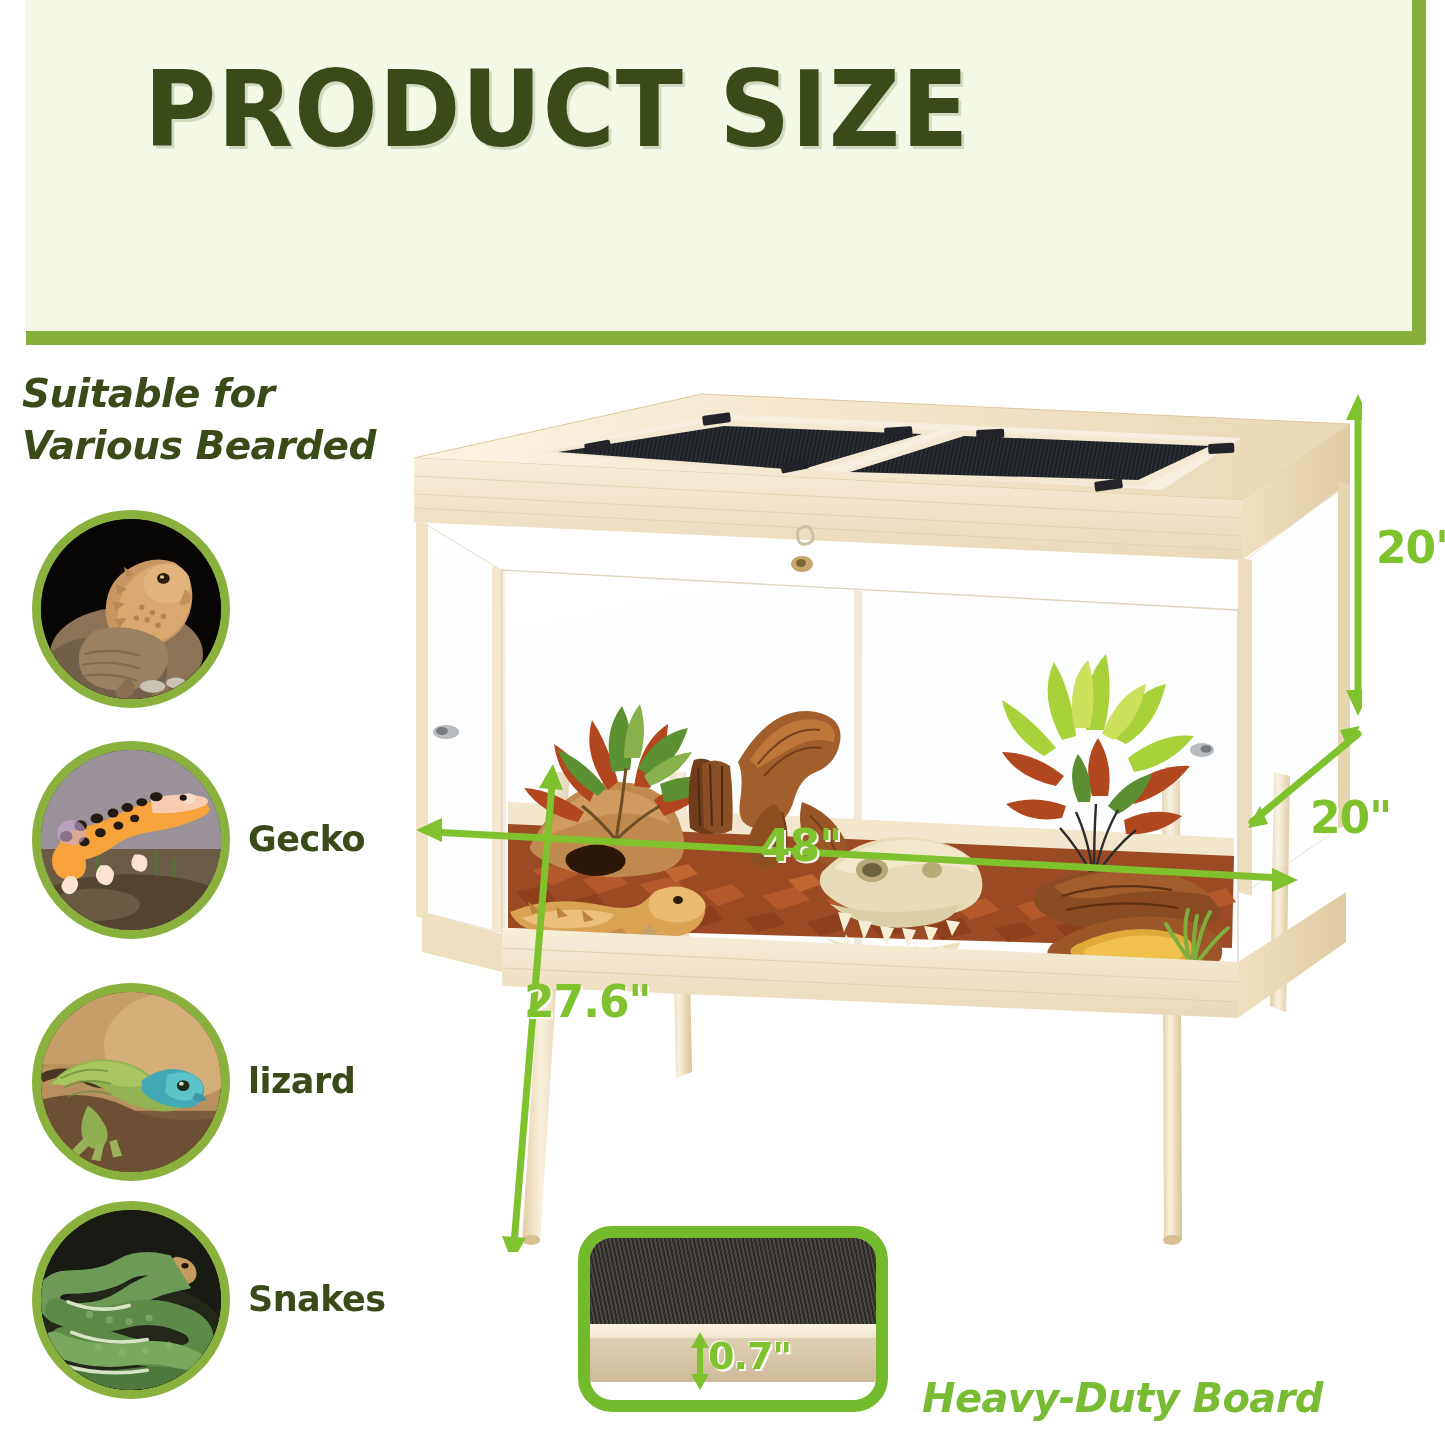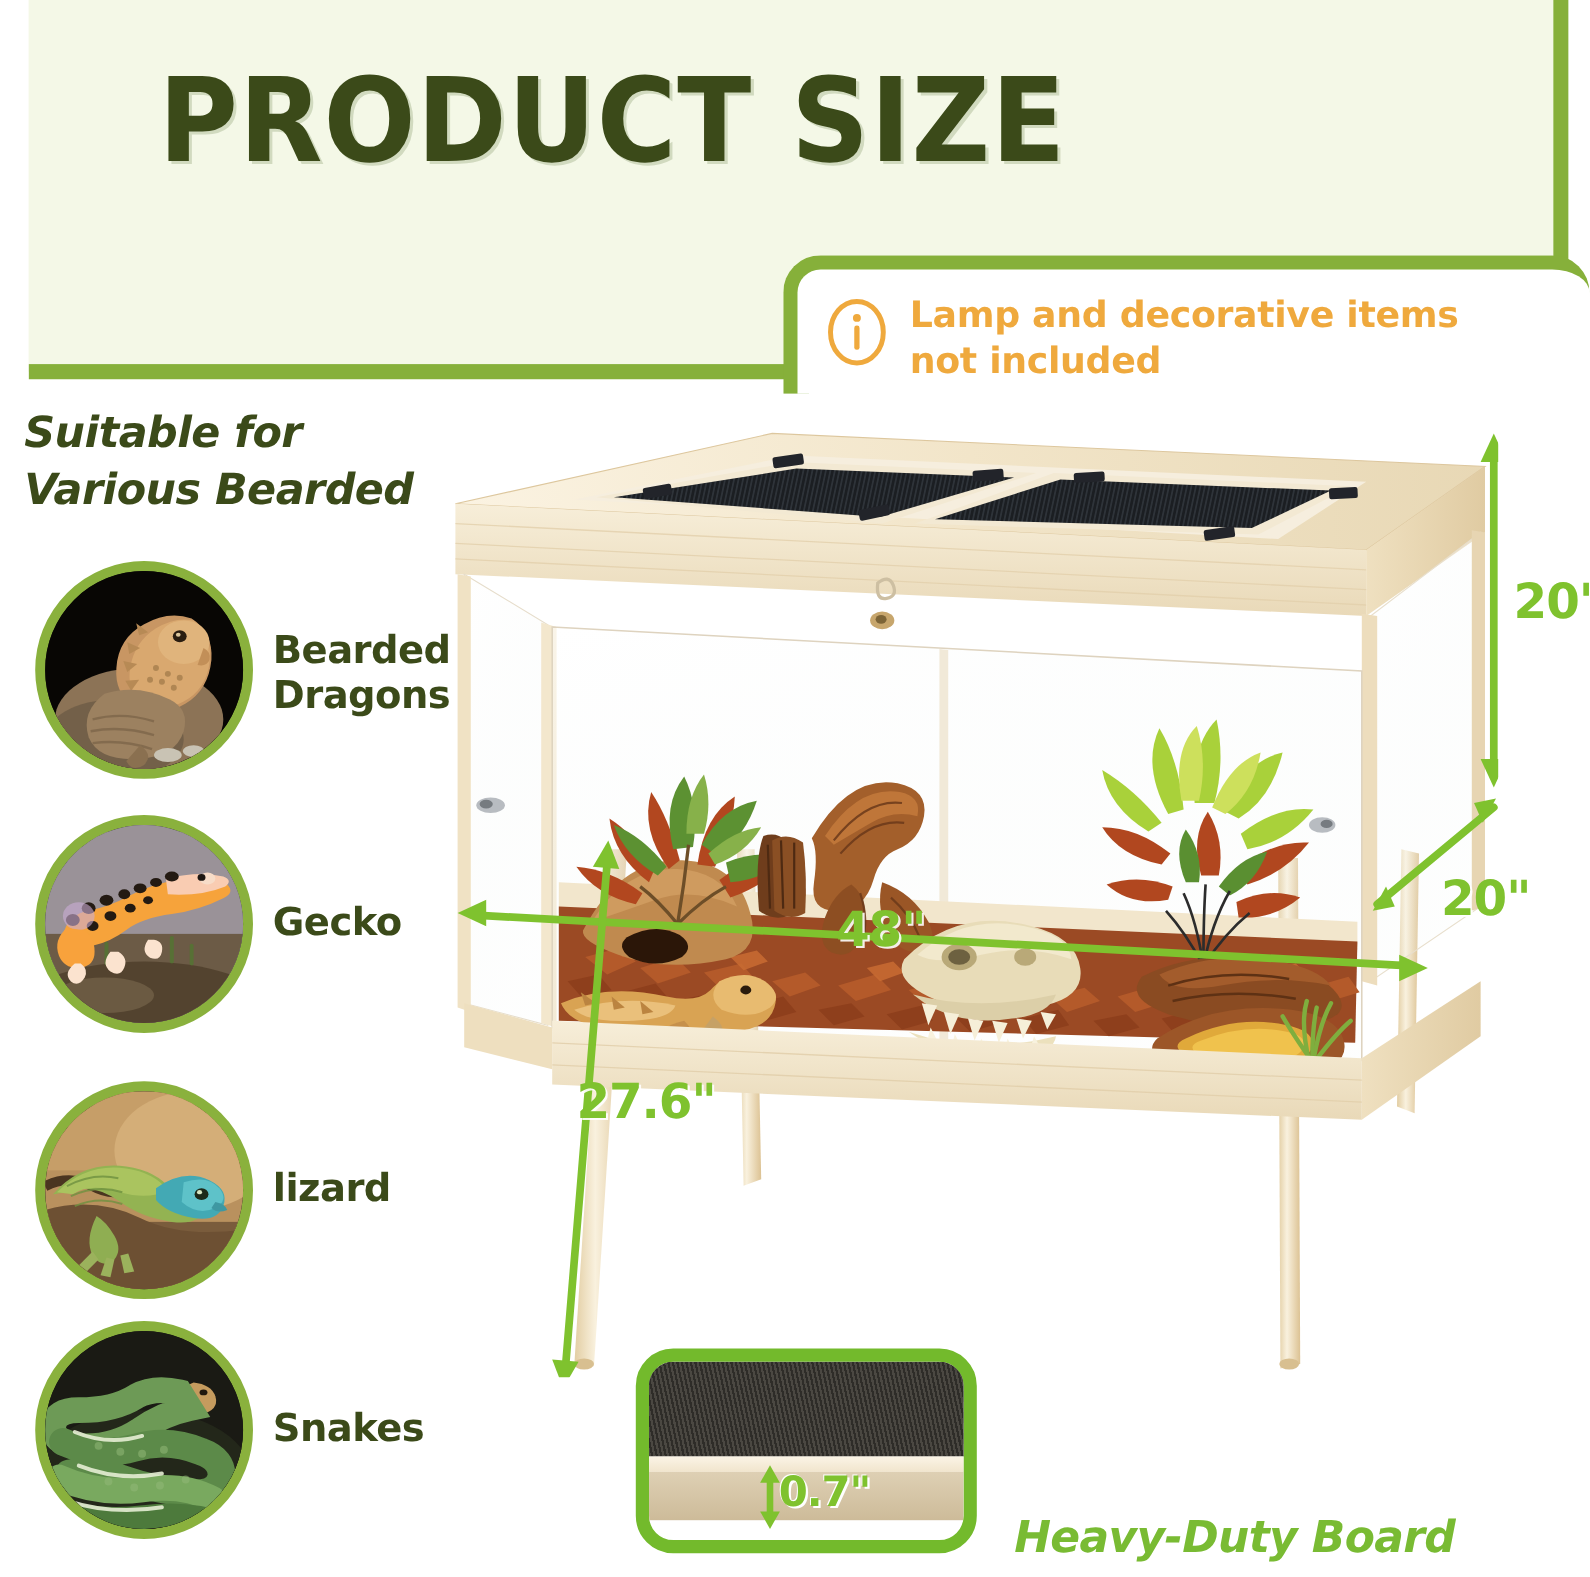--- a/index.html
+++ b/index.html
@@ -135,35 +135,20 @@
 </style>
 </head>
 <body>
 
 <div id="page">
 
   <div class="header-band">
     <div class="header-title">PRODUCT SIZE</div>
   </div>
 
-  <div class="info-panel">
-    <div class="info-inner">
-      <span class="info-icon">
-        <svg width="56" height="62" viewBox="0 0 56 62">
-          <ellipse cx="28" cy="31" rx="24" ry="28" fill="none" stroke="#efa93d" stroke-width="4.5"></ellipse>
-          <circle cx="28" cy="18" r="3.6" fill="#efa93d"></circle>
-          <rect x="25.6" y="25" width="4.8" height="22" rx="2.2" fill="#efa93d"></rect>
-        </svg>
-      </span>
-      <div>
-        <div class="info-text">Lamp and decorative items</div>
-        <div class="info-text">not included</div>
-      </div>
-    </div>
-  </div>
 
   <div class="suitable-heading">
     <div>Suitable for</div>
     <div>Various Bearded</div>
   </div>
 
   <div class="reptile-list">
 
     <div class="reptile-item" style="top:12px">
       <div class="reptile-circle">
@@ -196,24 +181,20 @@
             <path d="M48 150 q30 -8 62 2"></path>
               <path d="M46 162 q32 -6 64 4"></path>
             <path d="M48 174 q30 -4 60 6"></path>
           </g>
           <path d="M96 176 q14 10 4 20 q-12 8 -18 -4" fill="#8a7050"></path>
           <g fill="#c9c3b4">
             <ellipse cx="124" cy="186" rx="14" ry="7"></ellipse>
               <ellipse cx="150" cy="182" rx="11" ry="6"></ellipse>
           </g>
         </svg>
-      </div>
-      <div class="reptile-label" style="top:62px">
-        <div>Bearded</div>
-        <div>Dragons</div>
       </div>
     </div>
 
     <div class="reptile-item" style="top:243px">
       <div class="reptile-circle">
         <svg class="reptile-photo" viewBox="0 0 200 200" preserveAspectRatio="none">
           <rect width="200" height="200" fill="#8d8a8e"></rect>
           <rect y="0" width="200" height="110" fill="#9a9298"></rect>
           <rect y="110" width="200" height="90" fill="#6c5b46"></rect>
           <ellipse cx="100" cy="180" rx="120" ry="42" fill="#53432f"></ellipse>

